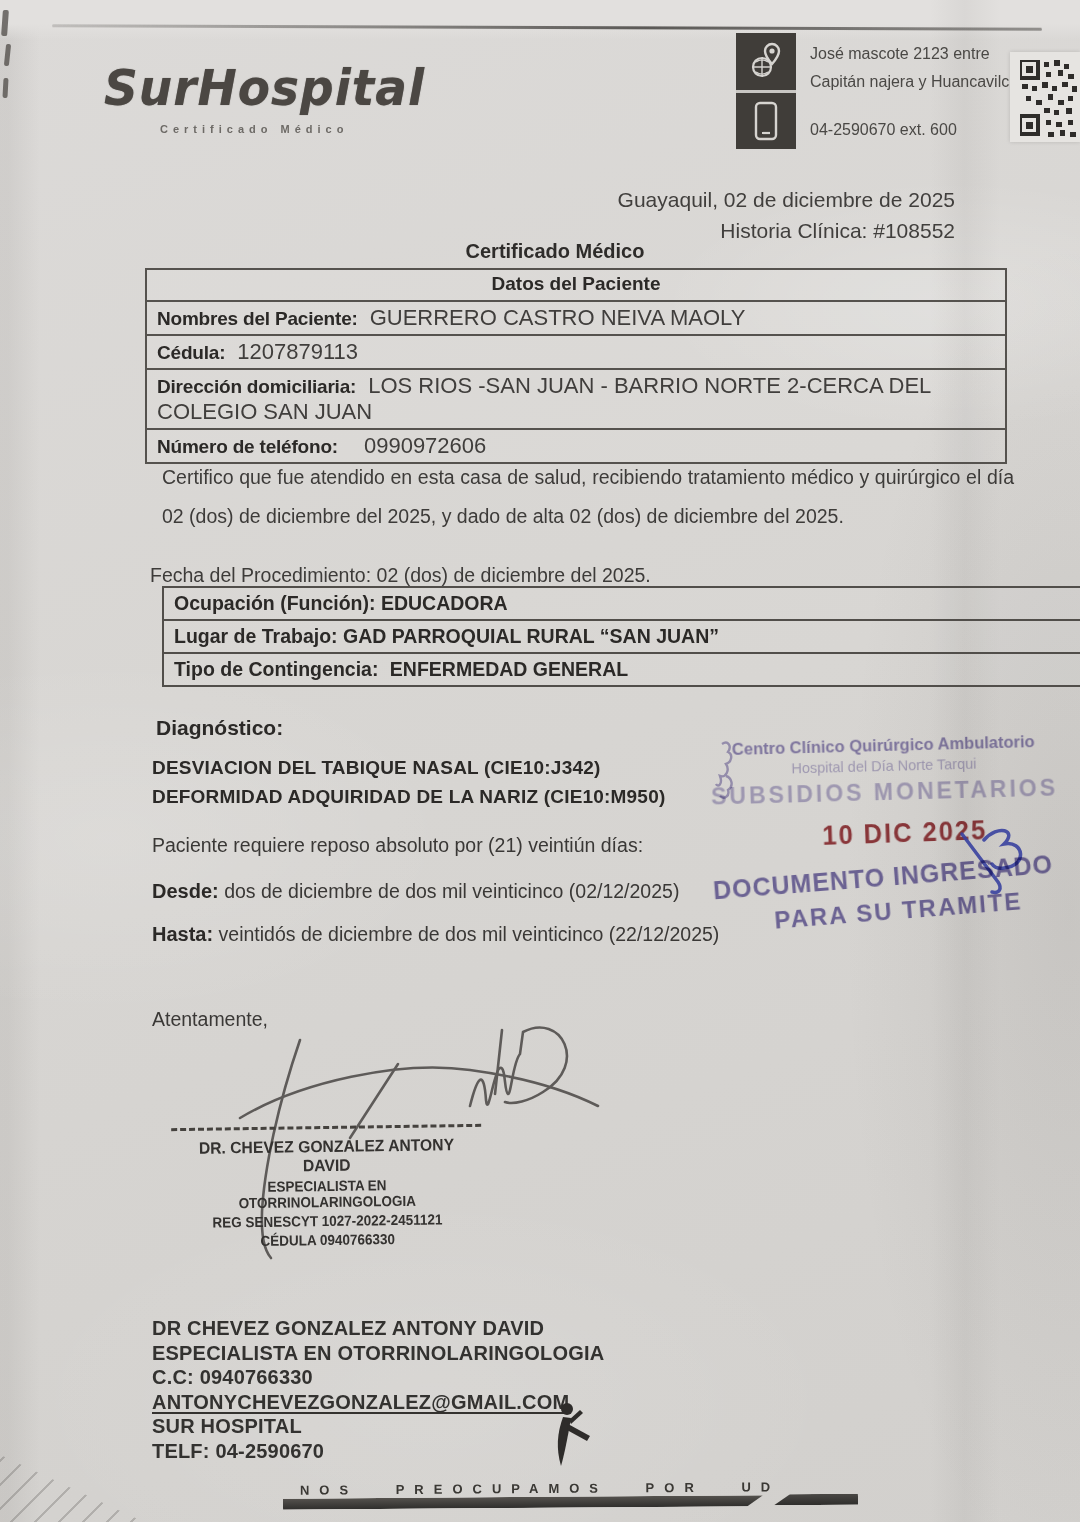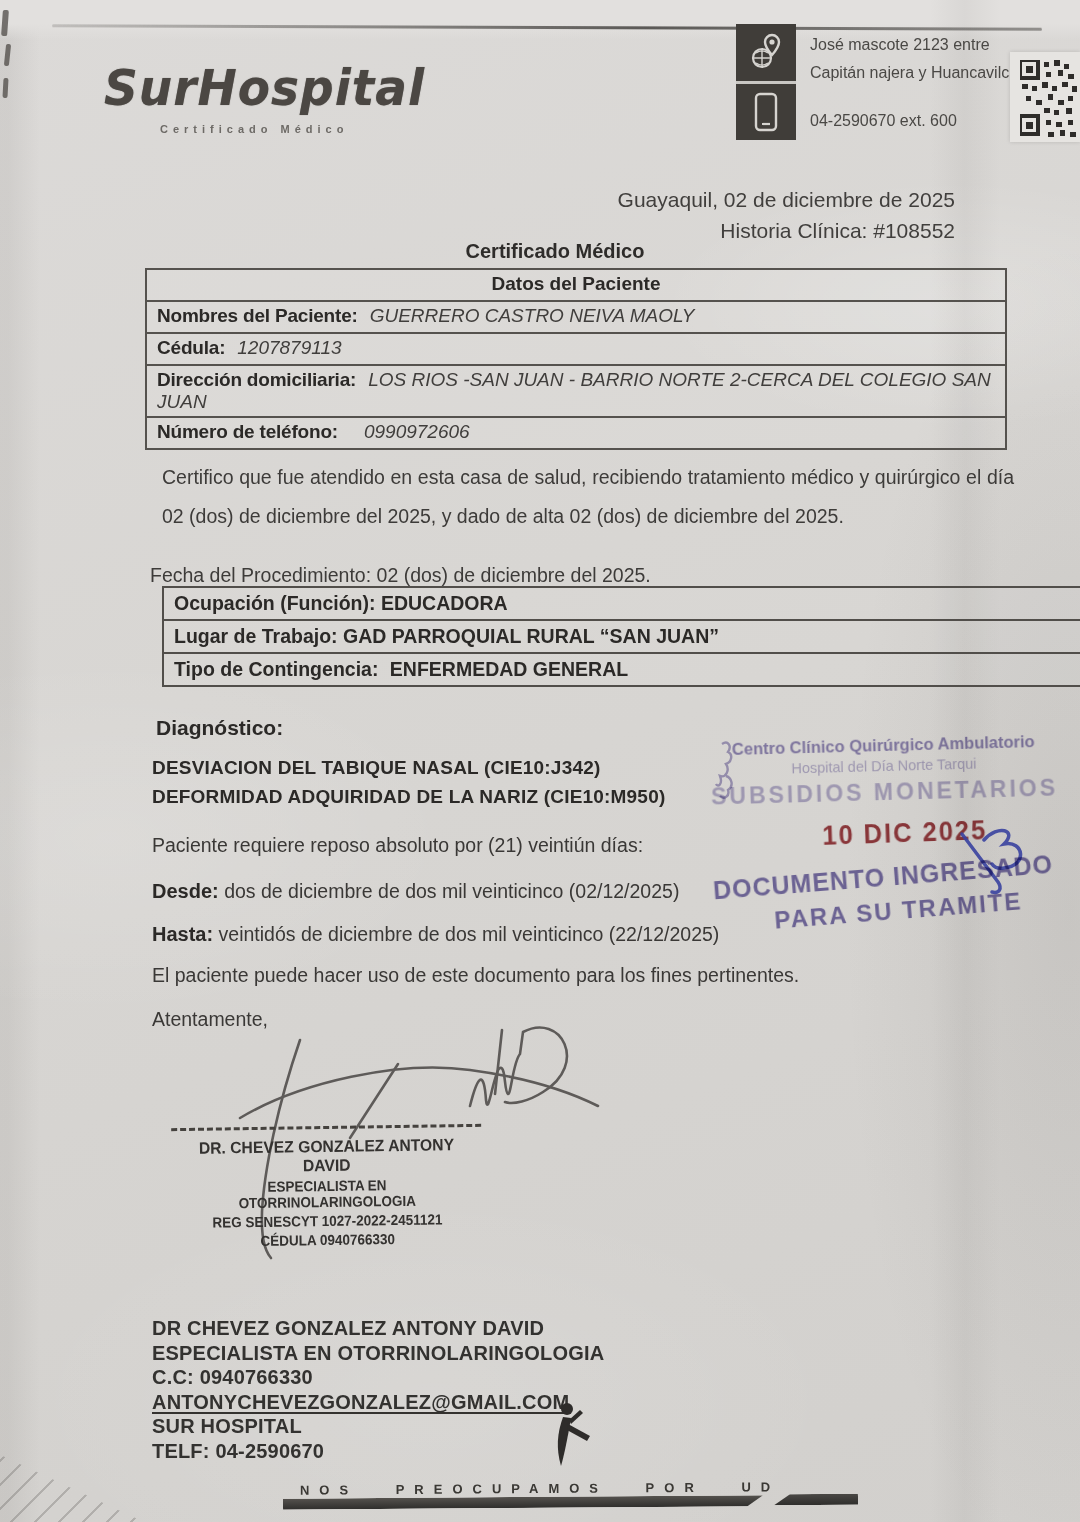--- a/index.html
+++ b/index.html
@@ -19,41 +19,41 @@
     background:linear-gradient(90deg,transparent,rgba(100,97,94,0.07) 50%,transparent);}
   .scan-top-line{position:absolute;left:52px;top:26px;width:990px;height:3px;border-radius:3px;
     background:linear-gradient(90deg,rgba(95,92,89,0.25),rgba(58,56,53,0.8) 60%,rgba(80,78,75,0.55));
     transform:rotate(0.2deg);filter:blur(0.4px);}
   .edge-mark{position:absolute;background:#4e4a46;opacity:.75;border-radius:2px;}
   
   .logo{position:absolute;left:104px;top:60px;}
   .logo-title{font-family:"DejaVu Sans",sans-serif;font-style:italic;font-weight:bold;
     font-size:47px;color:#4b4743;letter-spacing:1px;transform:scaleY(1.04);text-shadow:0 0 1px rgba(75,71,67,.6);}
   .logo-tag{margin:8px 0 0 56px;font-size:11px;font-weight:bold;letter-spacing:5px;color:#6d6a66;}
-  .contact{position:absolute;left:736px;top:24px;height:116px;display:flex;}
+  .contact{position:absolute;left:736px;top:33px;height:116px;display:flex;}
   .contact-icons{width:60px;background:#403d39;display:flex;flex-direction:column;}
   .contact-icons .cell{flex:1;display:flex;align-items:center;justify-content:center;}
   .contact-icons .cell+.cell{border-top:3px solid #c9c7c3;}
   .contact-lines{position:relative;width:230px;}
   .contact-lines div{position:absolute;left:14px;font-size:16px;color:#4a4845;white-space:nowrap;}
   .addr1{top:12px;} .addr2{top:40px;} .cphone{top:88px;}
   .qr-label{position:absolute;left:1010px;top:52px;width:70px;height:90px;background:#e6e4e1;
     box-shadow:0 0 4px rgba(0,0,0,.15);}
   
   .meta-date{position:absolute;left:480px;top:184px;width:475px;text-align:right;font-size:21px;
     color:#413f3d;line-height:31px;}
   .doc-title{position:absolute;left:145px;top:240px;width:820px;text-align:center;
     font-size:20px;font-weight:bold;color:#2e2c2a;}
   
   .ptable{position:absolute;left:145px;top:268px;width:858px;border:2px solid #55524e;
     background:rgba(255,255,255,0.06);}
   .ptable .trow{border-top:2px solid #55524e;padding:3px 10px;font-size:19px;min-height:24px;}
   .ptable .trow:first-child{border-top:none;text-align:center;font-weight:bold;color:#2b2927;}
   .ptable b{color:#2b2927;letter-spacing:-0.2px;}
-  .ptable .val{margin-left:12px;font-size:19px;color:#403e3c;font-style:italic;}
+  .ptable .val{margin-left:12px;font-size:22px;color:#403e3c;}
   
   .para{position:absolute;left:150px;top:458px;width:852px;font-size:19.5px;line-height:39px;
     text-align:justify;color:#3d3b39;margin-left:12px;}
   .proc{position:absolute;left:150px;top:564px;font-size:19.5px;color:#3d3b39;}
   .boxes{position:absolute;left:162px;top:588px;width:1012px;}
   .boxed-row{border:2px solid #514e4a;padding:4px 10px;font-size:19.5px;font-weight:bold;
     color:#2b2927;margin-top:-2px;background:rgba(255,255,255,0.04);}
   .diag-title{position:absolute;left:156px;top:716px;font-size:21px;font-weight:bold;color:#2b2927;}
   .diag-lines{position:absolute;left:152px;top:753px;font-size:19px;font-weight:bold;
     color:#2b2927;line-height:29px;letter-spacing:0.2px;}
@@ -250,21 +250,20 @@
   <div class="stamp-received">
     <div class="l1">DOCUMENTO INGRESADO</div>
     <div class="l2">PARA SU TRAMITE</div>
   </div>
 
   <div class="hasta">
     <span class="blabel">Hasta:</span>
     <span>veintidós de diciembre de dos mil veinticinco (22/12/2025)</span>
   </div>
 
-  <div class="usage">El paciente puede hacer uso de este documento para los fines pertinentes.</div>
   <div class="closing">Atentamente,</div>
 
   <svg style="position:absolute;left:150px;top:1020px;" width="520" height="250" viewBox="0 0 520 250">
     <g fill="none" stroke="#4a4745" stroke-width="2.6" stroke-linecap="round" opacity=".85">
       <path d="M90,98 C150,62 250,40 320,50 C 380,58 420,72 448,86"></path>
       <path d="M320,86 c 8,-32 14,-36 16,-6 c 2,20 8,-30 14,-32 c 6,-2 4,24 8,26 c 3,1 5,-32 12,-40 l 3,-22 c 38,-20 66,32 20,60 c -14,9 -30,13 -38,10"></path>
       <path d="M352,10 l -7,64"></path>
       <path d="M150,20 C 128,84 114,150 112,192 C 111,216 114,230 121,238"></path>
       <path d="M248,44 L 200,118"></path>
     </g>

